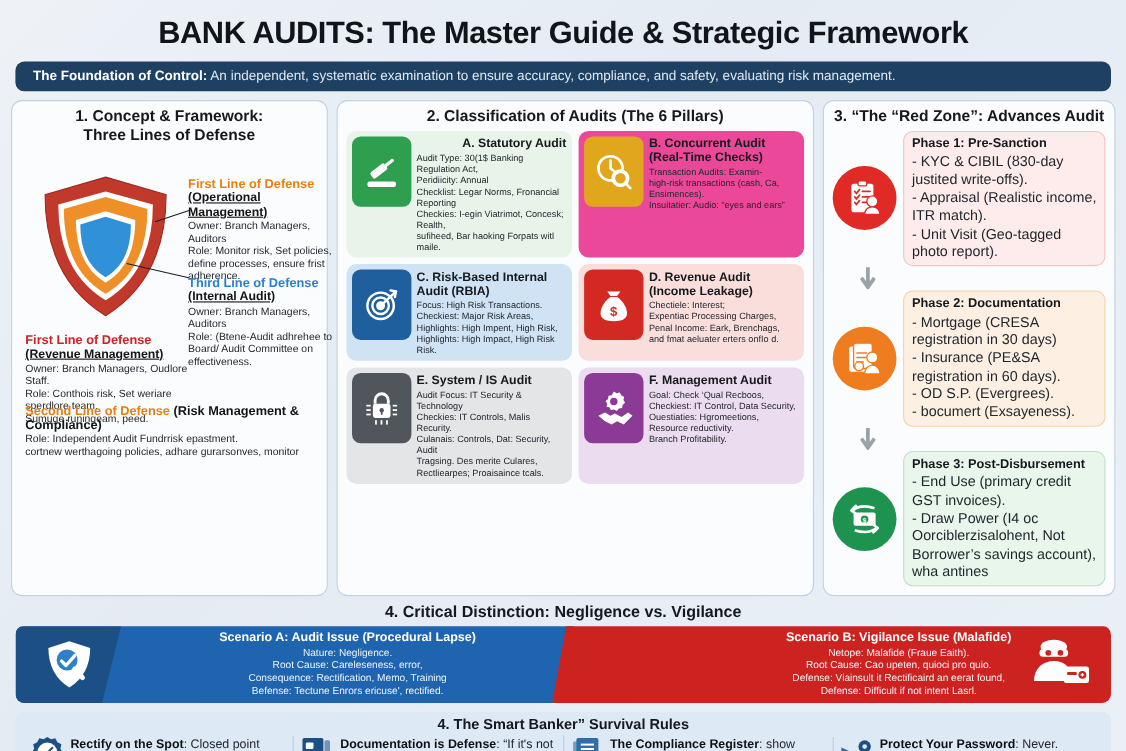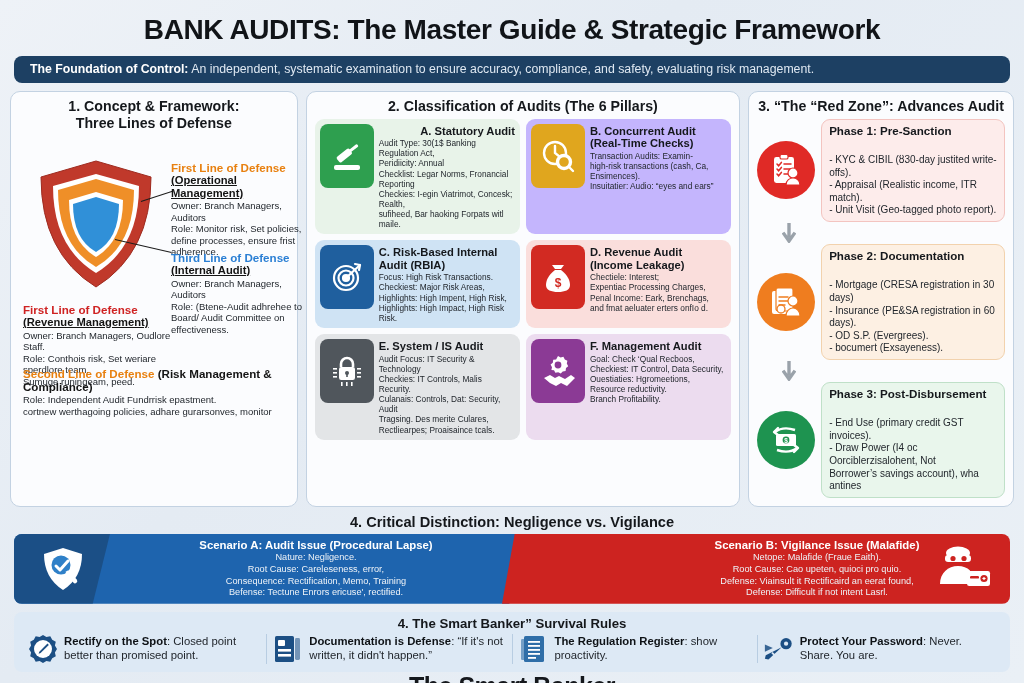--- a/index.html
+++ b/index.html
@@ -77,37 +77,37 @@
   .grid6 { display: grid; grid-template-columns: 1fr 1fr; gap: 6px 6px; }
   .pill { display:flex; gap:5px; border-radius: 9px; padding: 5px; min-height: 88px; }
   .pill .ico {
     width: 54px; min-width:54px; height: 64px; border-radius: 8px;
     display:flex; align-items:center; justify-content:center; align-self:flex-start;
   }
   .pill .txt { padding-top:1px; }
   .pill h5 { font-size: 11.2px; font-weight:bold; color:#15181c; line-height:1.12; }
   .pill p { font-size: 8.3px; color:#22272d; line-height: 1.22; margin-top:1px; }
   .bgA { background:#e8f3e9; } .icA { background:#2e9f4f; }
-  .bgB { background:#c4b5fd; } .icB { background:#e0a61e; }
+  .bgB { background:#ec4899; } .icB { background:#e0a61e; }
   .bgC { background:#cfe3f4; } .icC { background:#1f5f9e; }
   .bgD { background:#fadedc; } .icD { background:#d22a22; }
   .bgE { background:#e3e5e7; } .icE { background:#50565c; }
   .bgF { background:#ecdcef; } .icF { background:#8b3a95; }
 
   
   .phase { display:flex; align-items:center; gap:6px; }
   .circ { width: 58px; min-width:58px; height:58px; border-radius:50%;
           display:flex; align-items:center; justify-content:center; }
   .cRed { background:#e02a26; } .cOra { background:#ef7d1f; } .cGrn { background:#1e9350; }
   .pbox { border-radius: 9px; padding: 4px 7px; flex:1; }
   .bRed { background:#fdeceb; border:1px solid #f3c4c0; }
   .bOra { background:#fdf0e3; border:1px solid #f2d2ad; }
   .bGrn { background:#e9f6ec; border:1px solid #bfe0c8; }
   .pbox h5 { font-size:11.6px; font-weight:bold; color:#15181c; line-height:1.15; }
-  .pbox p { font-size:10px; color:#22272d; line-height:1.26; margin-top:17px; }
+  .pbox p { font-size:13px; color:#22272d; line-height:1.26; margin-top:2px; }
   .arrow { height: 22px; display:flex; align-items:center; padding-left:25px; }
   .arrow svg { display:block; }
 
   
   .sec4title { text-align:center; font-weight:bold; font-size:14.6px; color:#15181c;
                margin: 7px 0 4px 0; }
   .scen { position: relative; height: 70px; margin: 0 14px; text-align: center; }
   .scenA, .scenB { position:absolute; top:0; height:70px; color:#fff; }
   .scenA { left:0; width: 508px; background:#1e64ae; border-radius:8px 0 0 8px;
            clip-path: polygon(0 0, 100% 0, 97.5% 100%, 0 100%); }
@@ -508,21 +508,21 @@
             <rect x="1" y="5" width="4" height="21" rx="1.2" opacity="0.6"></rect>
             <g fill="#fff">
               <rect x="8" y="7" width="12" height="1.8"></rect>
                 <rect x="8" y="11" width="12" height="1.8"></rect>
               <rect x="8" y="15" width="12" height="1.8"></rect>
                 <rect x="8" y="19" width="12" height="1.8"></rect>
               <rect x="8" y="23" width="8" height="1.8"></rect>
             </g>
           </svg>
         </div>
-        <p><b>The Regulation Register</b><span>: show proactivity.</span></p>
+        <p><b>The Compliance Register</b><span>: show proactivity.</span></p>
       </div>
 
       <div class="rule">
         <div class="ri">
           <svg width="34" height="28" viewBox="0 0 34 28" fill="#1c4f84">
             <circle cx="25" cy="8" r="6.4"></circle>
             <circle cx="25" cy="8" r="2.4" fill="#dde9f5"></circle>
             <path d="M20 12 L5 26 l-4-1 1-4 z"></path>
             <path d="M9 18 l3 3" stroke="#dde9f5" stroke-width="2"></path>
             <path d="M1 9 l9 4 -9 4 z" opacity="0.85"></path>

